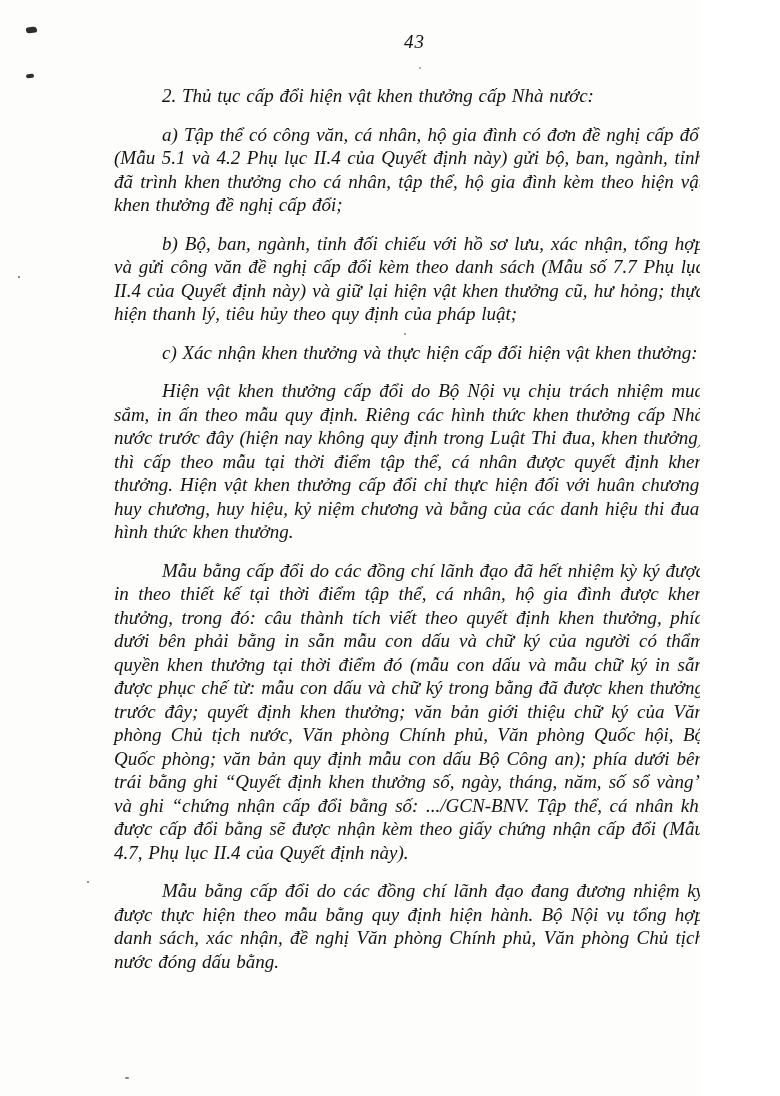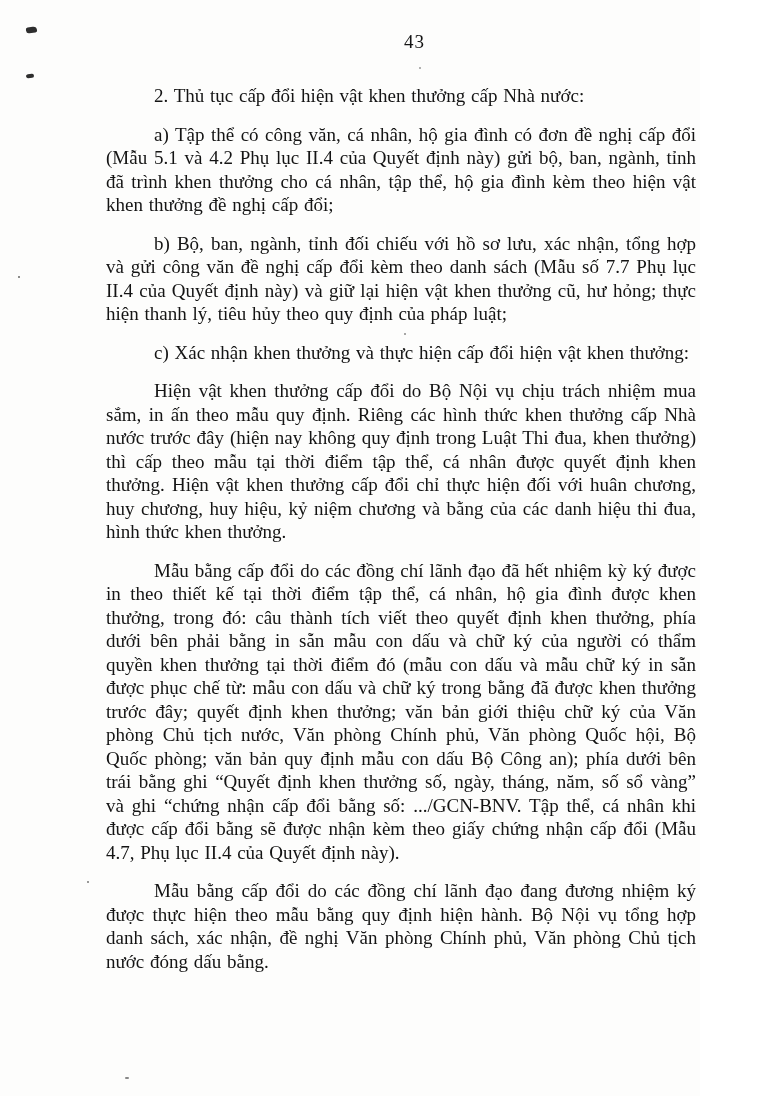--- a/index.html
+++ b/index.html
@@ -8,33 +8,34 @@
     background: #ffffff;
   }
   .page {
     position: relative;
     width: 700px;
     height: 1096px;
     background: #fdfdfc;
     overflow: hidden;
     font-family: "Liberation Serif", "DejaVu Serif", serif;
     color: #141414;
+    font-style: italic;
   }
   .pageno {
     position: absolute;
     top: 31px;
     left: 404px;
     font-size: 19px;
     letter-spacing: 1px;
     color: #141414;
   }
   .content {
     position: absolute;
     top: 84px;
-    left: 106px;
+    left: 114px;
     width: 590px;
     text-align: justify;
     font-size: 19px;
     line-height: 23.5px;
     word-spacing: 1px;
   }
   .content p {
     margin: 0 0 15px 0;
     text-indent: 48px;
   }

